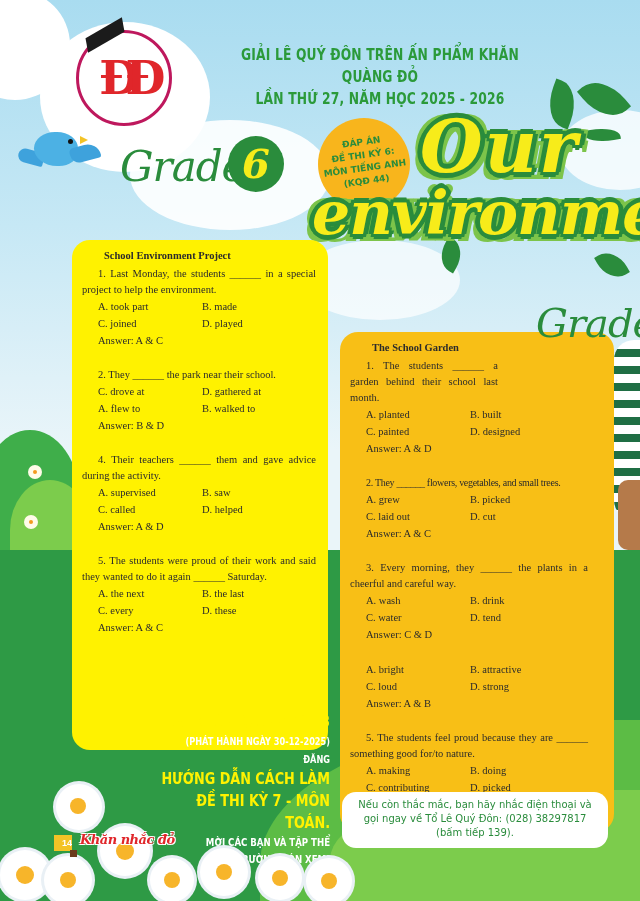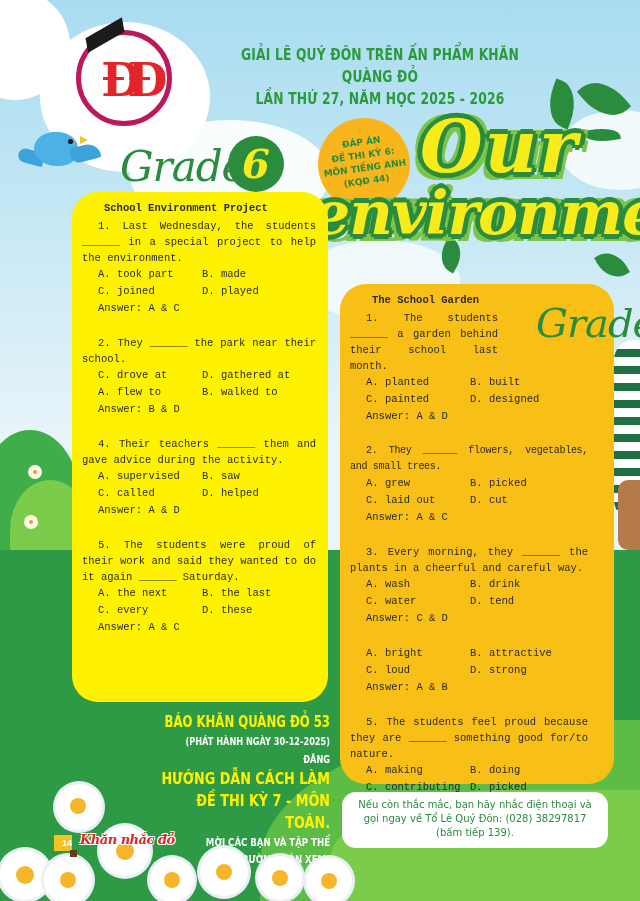--- a/index.html
+++ b/index.html
@@ -15,21 +15,21 @@
 
   
   .ground-dark { position: absolute; left: 0; top: 550px; width: 640px; height: 351px; background: #2e9a45; }
   .ground-mid { position: absolute; left: 260px; top: 720px; width: 500px; height: 240px; background: #5cbc45; border-radius: 60% 0 0 0; }
   .ground-light { position: absolute; left: 330px; top: 790px; width: 360px; height: 140px; background: #7ccc4c; border-radius: 50% 0 0 0; }
   .bush { position: absolute; border-radius: 50% 50% 0 0; }
 
   
   .logo {
     position: absolute; left: 76px; top: 30px; width: 96px; height: 96px;
-    border-radius: 50%; background: #ffffff; border: 5px solid #be185d;
+    border-radius: 50%; background: #ffffff; border: 3px solid #be185d;
   }
   .logo-letters {
     position: absolute; left: 20px; top: 18px; font-family: "DejaVu Serif", serif;
     font-weight: bold; font-size: 46px; color: #e0262a; letter-spacing: -14px;
   }
   .grad-cap {
     position: absolute; left: 84px; top: 28px; width: 42px; height: 14px;
     background: #1b1b1b; transform: rotate(-30deg) skewX(-20deg);
   }
   .header-title {
@@ -79,22 +79,22 @@
       7px 7px 0 #7cc44a, -7px -4px 0 #7cc44a, 7px -4px 0 #7cc44a, -7px 7px 0 #7cc44a;
   }
   .title-our { left: 420px; top: 104px; font-size: 72px; letter-spacing: 2px; }
   .title-env { left: 312px; top: 178px; font-size: 60px; letter-spacing: -1px; }
 
   
   .leaf { position: absolute; background: #2a8c3c; border-radius: 0 80% 0 80%; }
 
   
   .panel {
-    position: absolute; border-radius: 26px; color: #2b2b2b;
-    font-family: Liberation Mono, monospace; font-size: 10.5px; line-height: 16px;
+    position: absolute; border-radius: 18px; color: #2b2b2b;
+    font-family: Liberation Serif, serif; font-size: 10.5px; line-height: 16px; margin-top: 48px;
   }
   .panel-left { left: 72px; top: 192px; width: 256px; height: 510px; background: #fff200; padding: 8px 12px 0 10px; }
   .panel-right { left: 340px; top: 284px; width: 274px; height: 500px; background: #f8bf16; padding: 8px 26px 0 10px; }
   .panel-title { font-weight: bold; font-size: 10.5px; margin-left: 22px; margin-bottom: 2px; }
   .q-block { margin-bottom: 18px; }
   .q-text { text-indent: 16px; text-align: justify; }
   .opt-row { display: flex; padding-left: 16px; height: 17px; line-height: 17px; }
   .opt { width: 104px; }
   .answer { padding-left: 16px; height: 17px; line-height: 17px; }
 
@@ -191,21 +191,21 @@
 <div class="big-title title-our">Our</div>
 <div class="big-title title-env">environment</div>
 
 <div class="grade-label">Grade</div>
 <div class="grade-badge">6</div>
 
 <div class="panel panel-left">
   <div class="panel-title">School Environment Project</div>
 
   <div class="q-block">
-    <div class="q-text">1. Last Wednesday, the students ______ in a special project to help the environment.</div>
+    <div class="q-text">1. Last Monday, the students ______ in a special project to help the environment.</div>
     <div class="opt-row">
         <span class="opt">A. took part</span>
         <span>B. made</span>
       </div>
     <div class="opt-row">
         <span class="opt">C. joined</span>
         <span>D. played</span>
       </div>
     <div class="answer">Answer: A &amp; C</div>
   </div>

